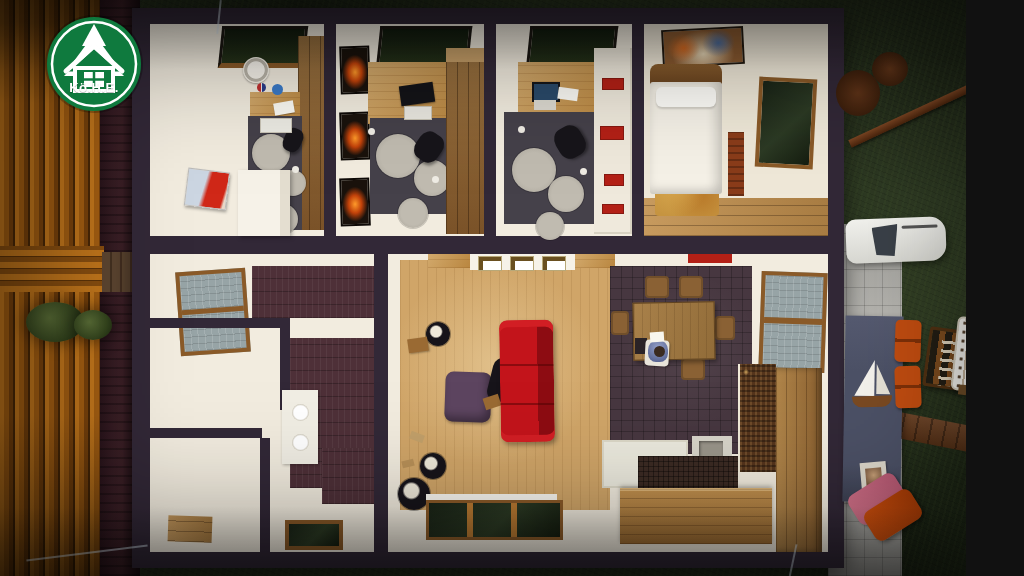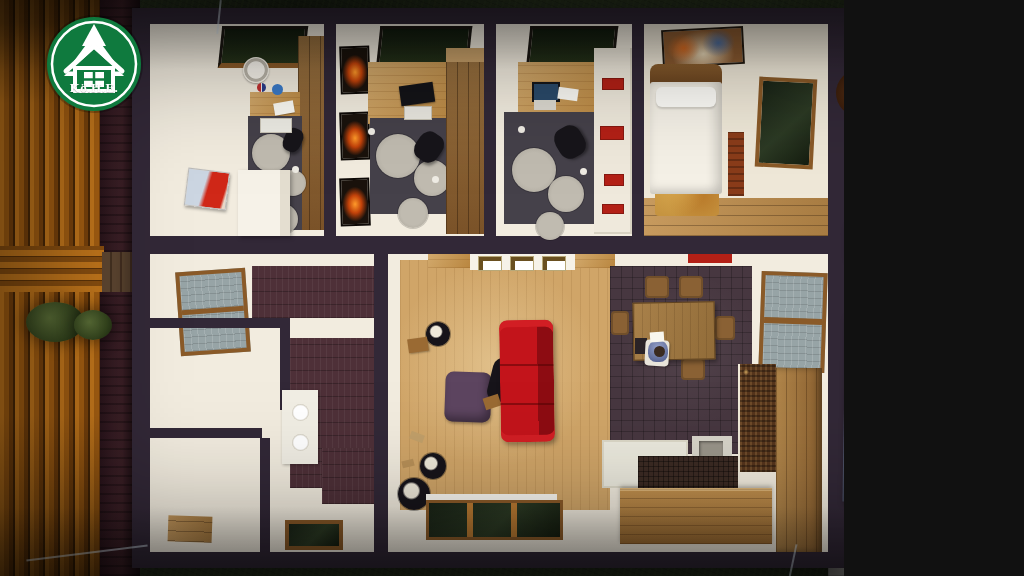--- a/index.html
+++ b/index.html
@@ -1,17 +1,17 @@
 <!DOCTYPE html>
 <html style="--grass: #2e3a23; --wall: #322837; --white: #f2ecdf; --cream: #efe8d8; --woodFloor: #d0a568; --officeFloor: #45414a; --tileMaroon: #4e3038; --tileDining: #473740; --sofa: #b01016; --ottoman: #5d4560; --patio: #b4b3ae; --navy: #4c5166; --orange: #c04c10; --pink: #d4728a; --glassBlue: #97a4a6; --red: #b32016; --logoGreen: #0f7a3e;"><head>
 <meta charset="utf-8">
 <style>
   html,body{margin:0;padding:0;background:#111;}
-  .stage{position:relative;width:844px;height:576px;overflow:hidden;
-         font-family:Liberation Serif, serif;}
+  .stage{position:relative;width:966px;height:576px;overflow:hidden;
+         font-family:Liberation Sans, sans-serif;}
   .a{position:absolute;}
 
   
   .grass{left:0;top:0;width:1024px;height:576px;
     background:
       radial-gradient(300px 200px at 950px 60px, rgba(0,0,0,.38), transparent 70%),
       radial-gradient(260px 220px at 990px 480px, rgba(8,14,5,.5), transparent 70%),
       radial-gradient(240px 160px at 870px 555px, rgba(5,10,4,.45), transparent 70%),
       radial-gradient(320px 180px at 300px 10px, rgba(0,0,0,.35), transparent 70%),
       radial-gradient(200px 140px at 890px 300px, rgba(60,75,40,.25), transparent 70%),

